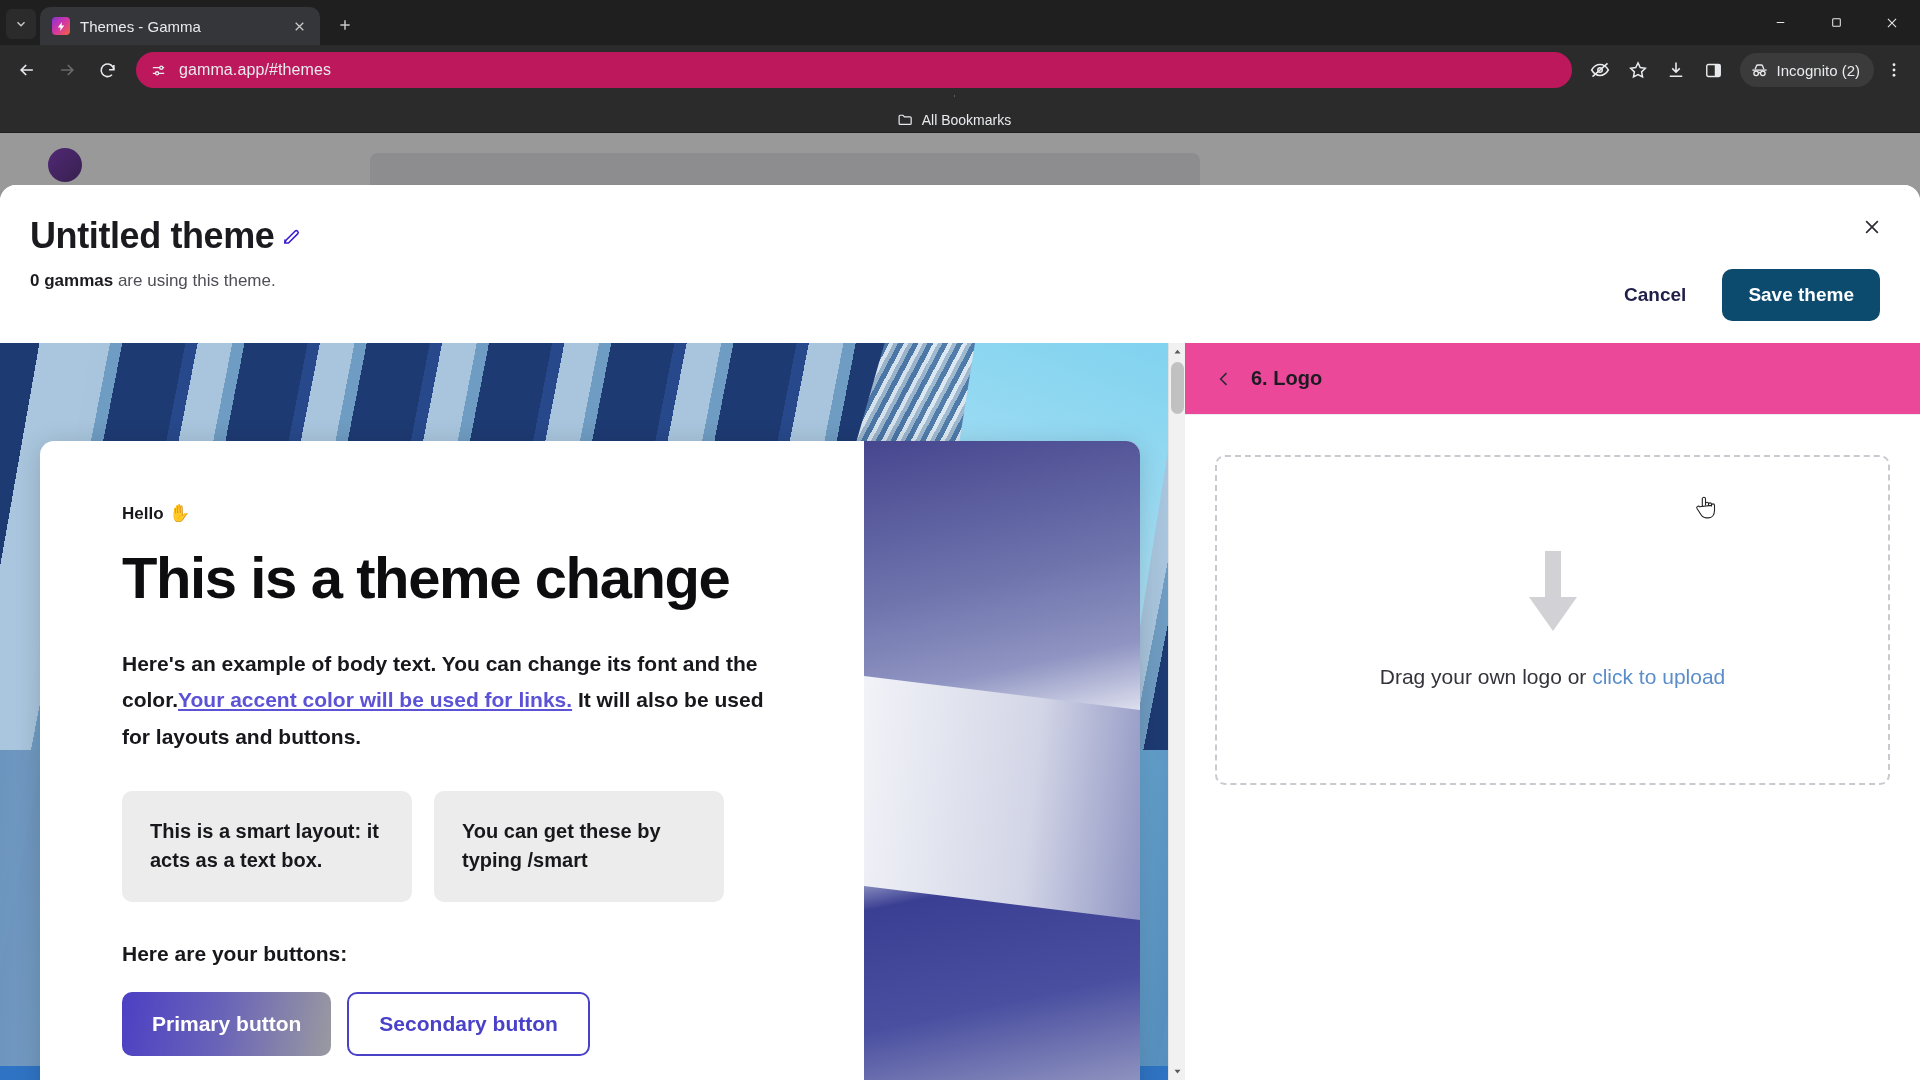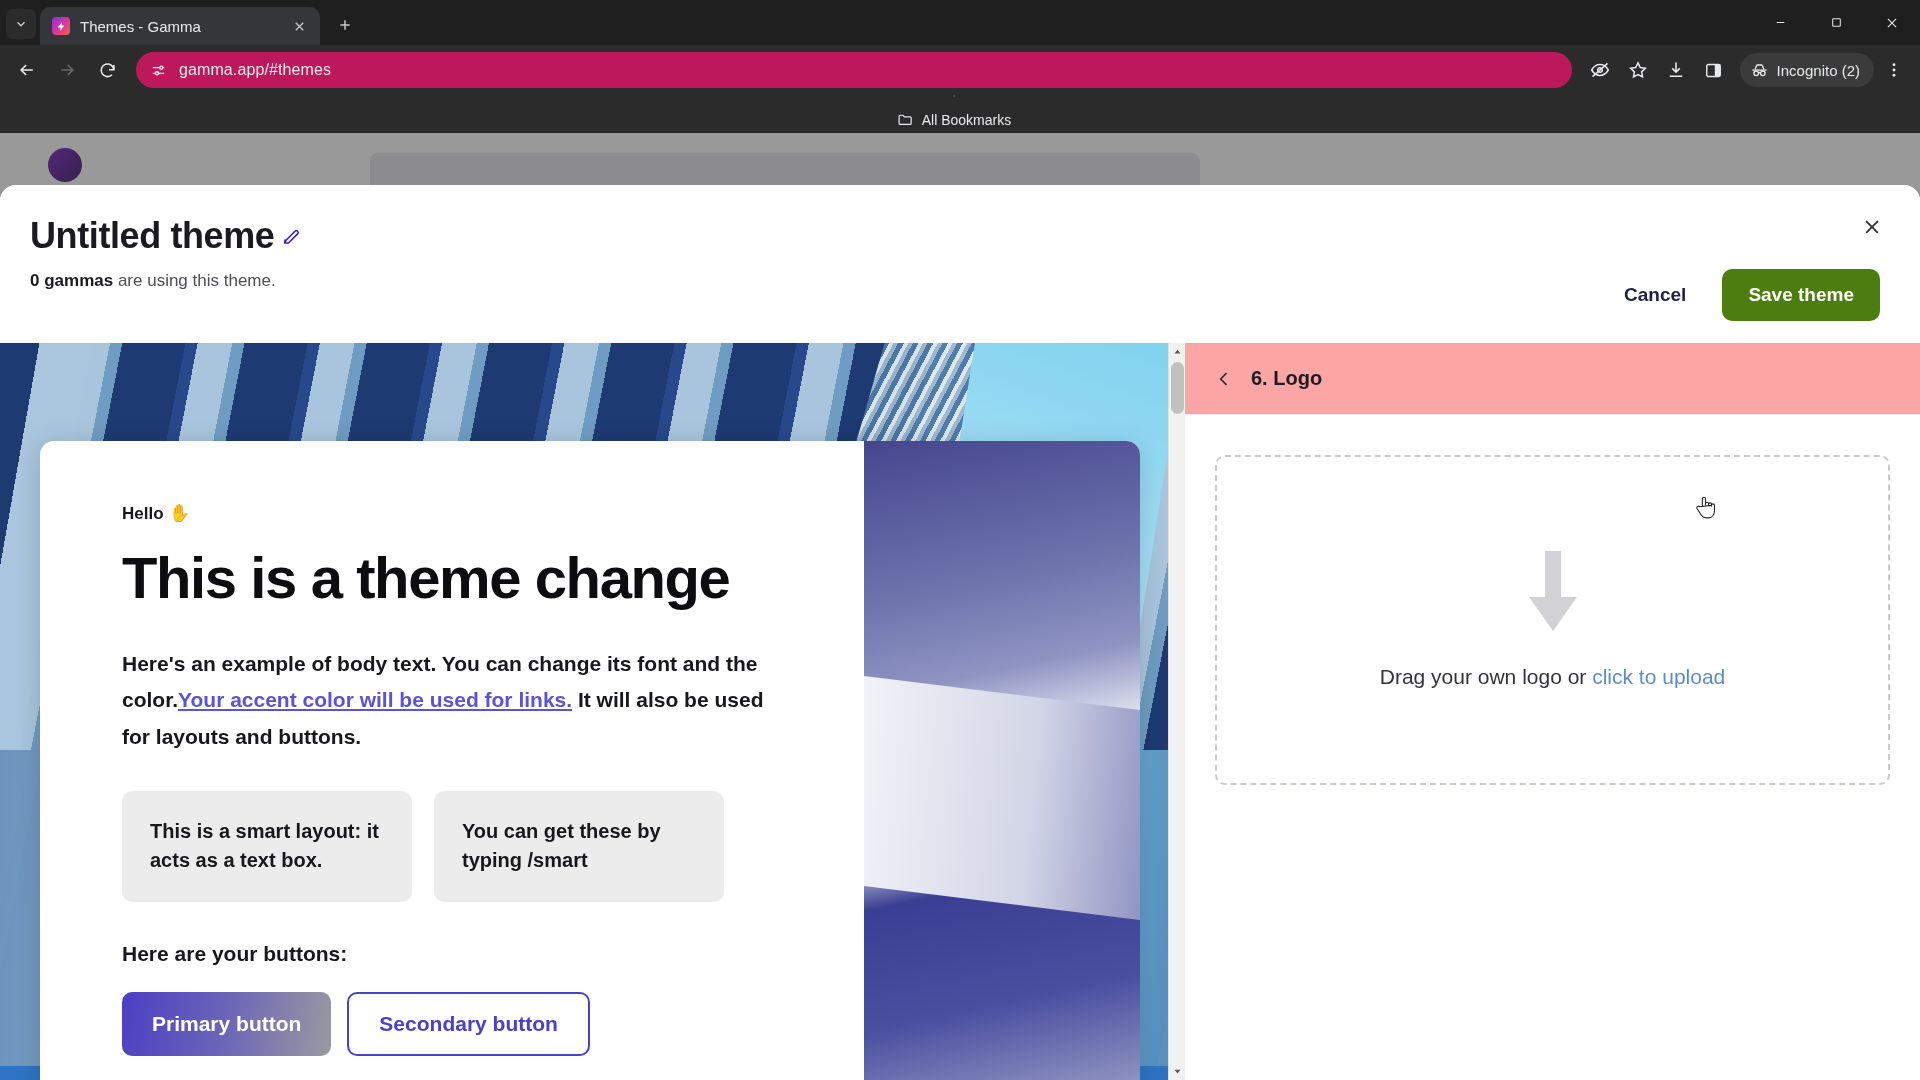--- a/index.html
+++ b/index.html
@@ -162,21 +162,21 @@
     display: flex; align-items: center; gap: 14px;
   }
   .btn-cancel {
     font-size: 19px; font-weight: 600; color: #1f1f4a;
     background: transparent; border: 0;
     padding: 14px 22px; border-radius: 10px; cursor: pointer;
     font-family: inherit;
   }
   .btn-save {
     font-size: 19px; font-weight: 700; color: #fff;
-    background: #4d7c0f; border: 0;
+    background: #0c4a6e; border: 0;
     padding: 15px 26px; border-radius: 10px; cursor: pointer;
     font-family: inherit;
   }
 
   .modal-body { flex: 1 1 auto; display: flex; min-height: 0; }
 
   
   .preview-pane {
     position: relative; width: 1185px; flex: 0 0 auto;
     overflow: hidden; background: #2d4f86;
@@ -295,21 +295,21 @@
     background: #c1c1c1; border-radius: 7px; cursor: pointer;
   }
 
   
   .settings-pane {
     flex: 1 1 auto; background: #ffffff;
     display: flex; flex-direction: column; min-width: 0;
   }
   .settings-head {
     height: 72px; flex: 0 0 auto;
-    background: #fca5a5; border-bottom: 1px solid #ececee;
+    background: #ec4899; border-bottom: 1px solid #ececee;
     display: flex; align-items: center; gap: 14px; padding: 0 26px;
   }
   .back-btn {
     width: 26px; height: 26px; display: flex; align-items: center; justify-content: center;
     color: #2b2b33; cursor: pointer;
   }
   .settings-title { font-size: 20px; font-weight: 600; color: #1b1b21; }
   .settings-content { flex: 1 1 auto; padding: 40px 30px; position: relative; }
 
   .dropzone {

